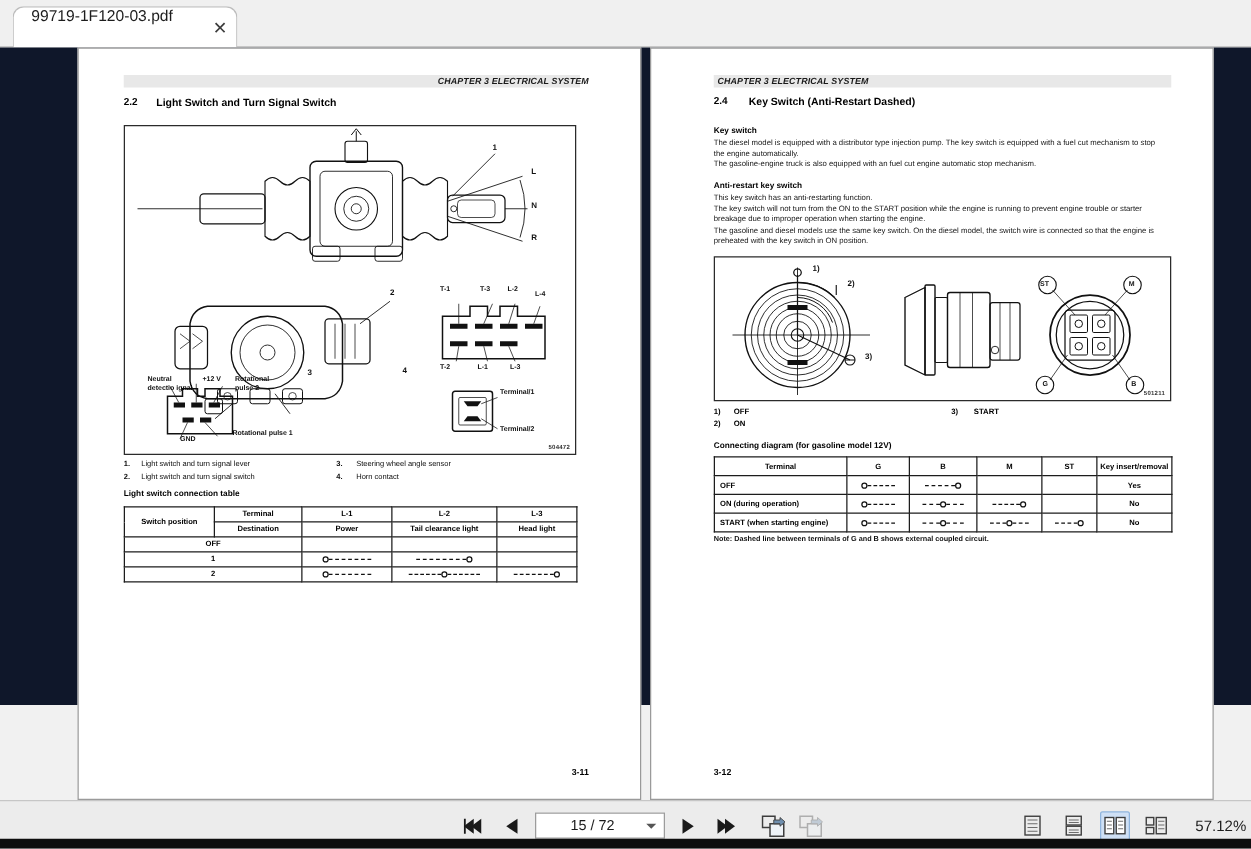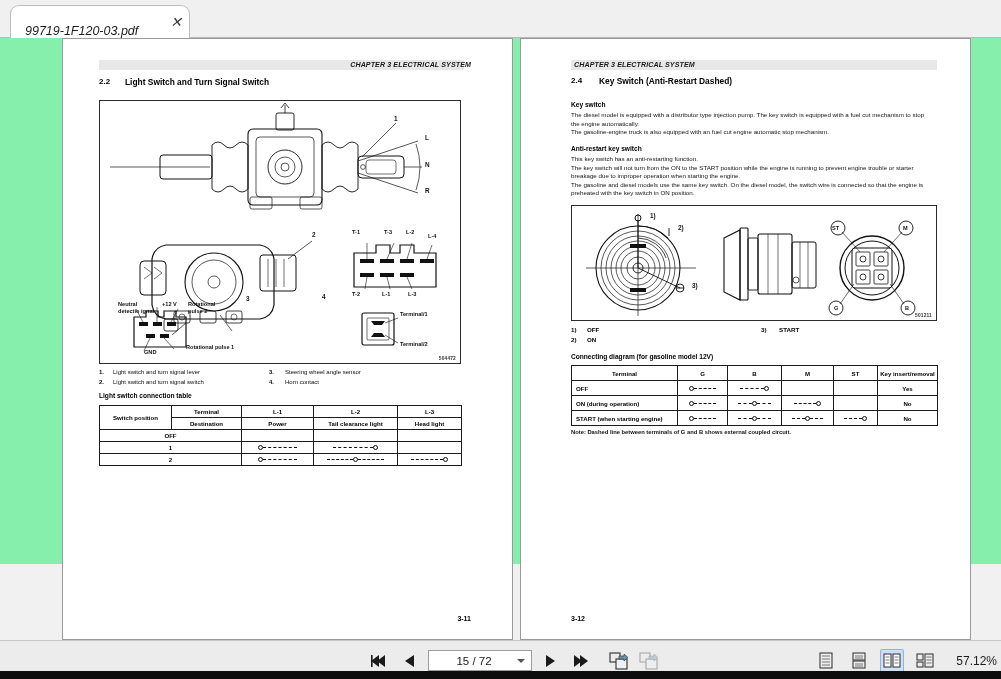--- a/index.html
+++ b/index.html
@@ -15,41 +15,41 @@
   
   .tabbar {
     position: absolute; left: 0; top: 0; width: 1001px; height: 38px;
     background: #f0f0f0; border-bottom: 1px solid #b9b9b9;
   }
   .tab {
     position: absolute; left: 10px; top: 5px; height: 33px; width: 180px;
     background: #ffffff;
     border: 1px solid #bdbdbd; border-bottom: none;
     border-radius: 9px 9px 0 0;
-    display: flex; align-items: flex-end; font-style: italic;
+    display: flex; align-items: flex-start;
   }
   .tab-label {
     flex: 1; padding-left: 14px;
     font-size: 12.5px; color: #1d1d1d; white-space: nowrap; overflow: hidden;
   }
   .tab-close {
     width: 26px; height: 100%; display: flex; align-items: center; justify-content: center;
     font-size: 14px; color: #3b3b3b; cursor: pointer;
   }
   .tab-slant-l, .tab-slant-r {
     position: absolute; top: 22px; width: 12px; height: 16px;
     border-bottom: 1px solid #bdbdbd;
   }
   .tab-slant-l { left: -1px; transform: skewX(-20deg); }
   .tab-slant-r { left: 179px; transform: skewX(20deg); }
 
   
   .docarea {
     position: absolute; left: 0; top: 38px; width: 1001px; height: 526px;
-    background: #86efac;
+    background: #0f172a;
   }
   .page {
     position: absolute; top: 0px;
     width: 451px; height: 602px;
     background: #ffffff;
     border: 1px solid #9a9a9a;
     overflow: hidden;
   }
   .page-left  { left: 62px; }
   .page-right { left: 520px; }

